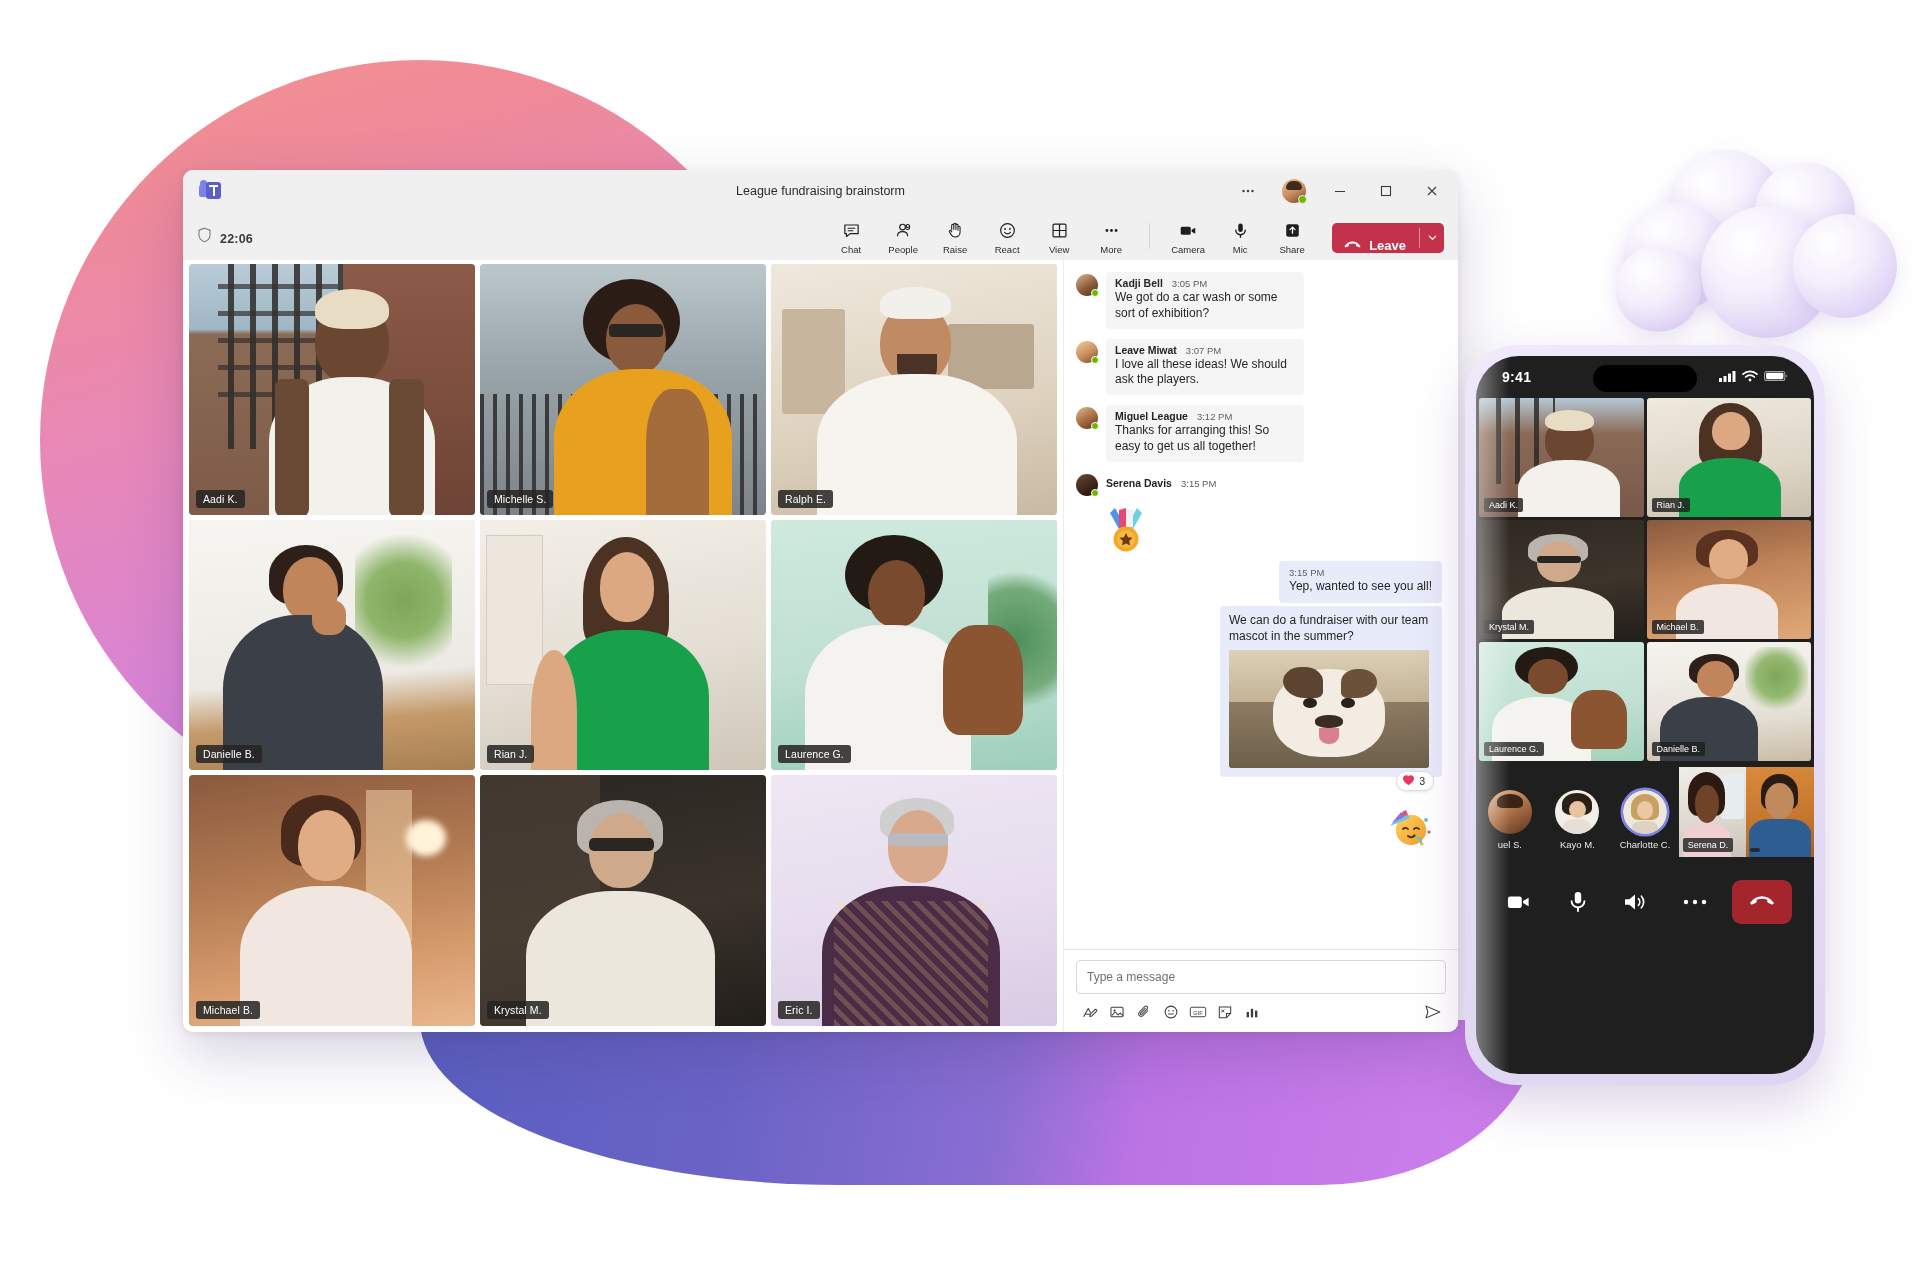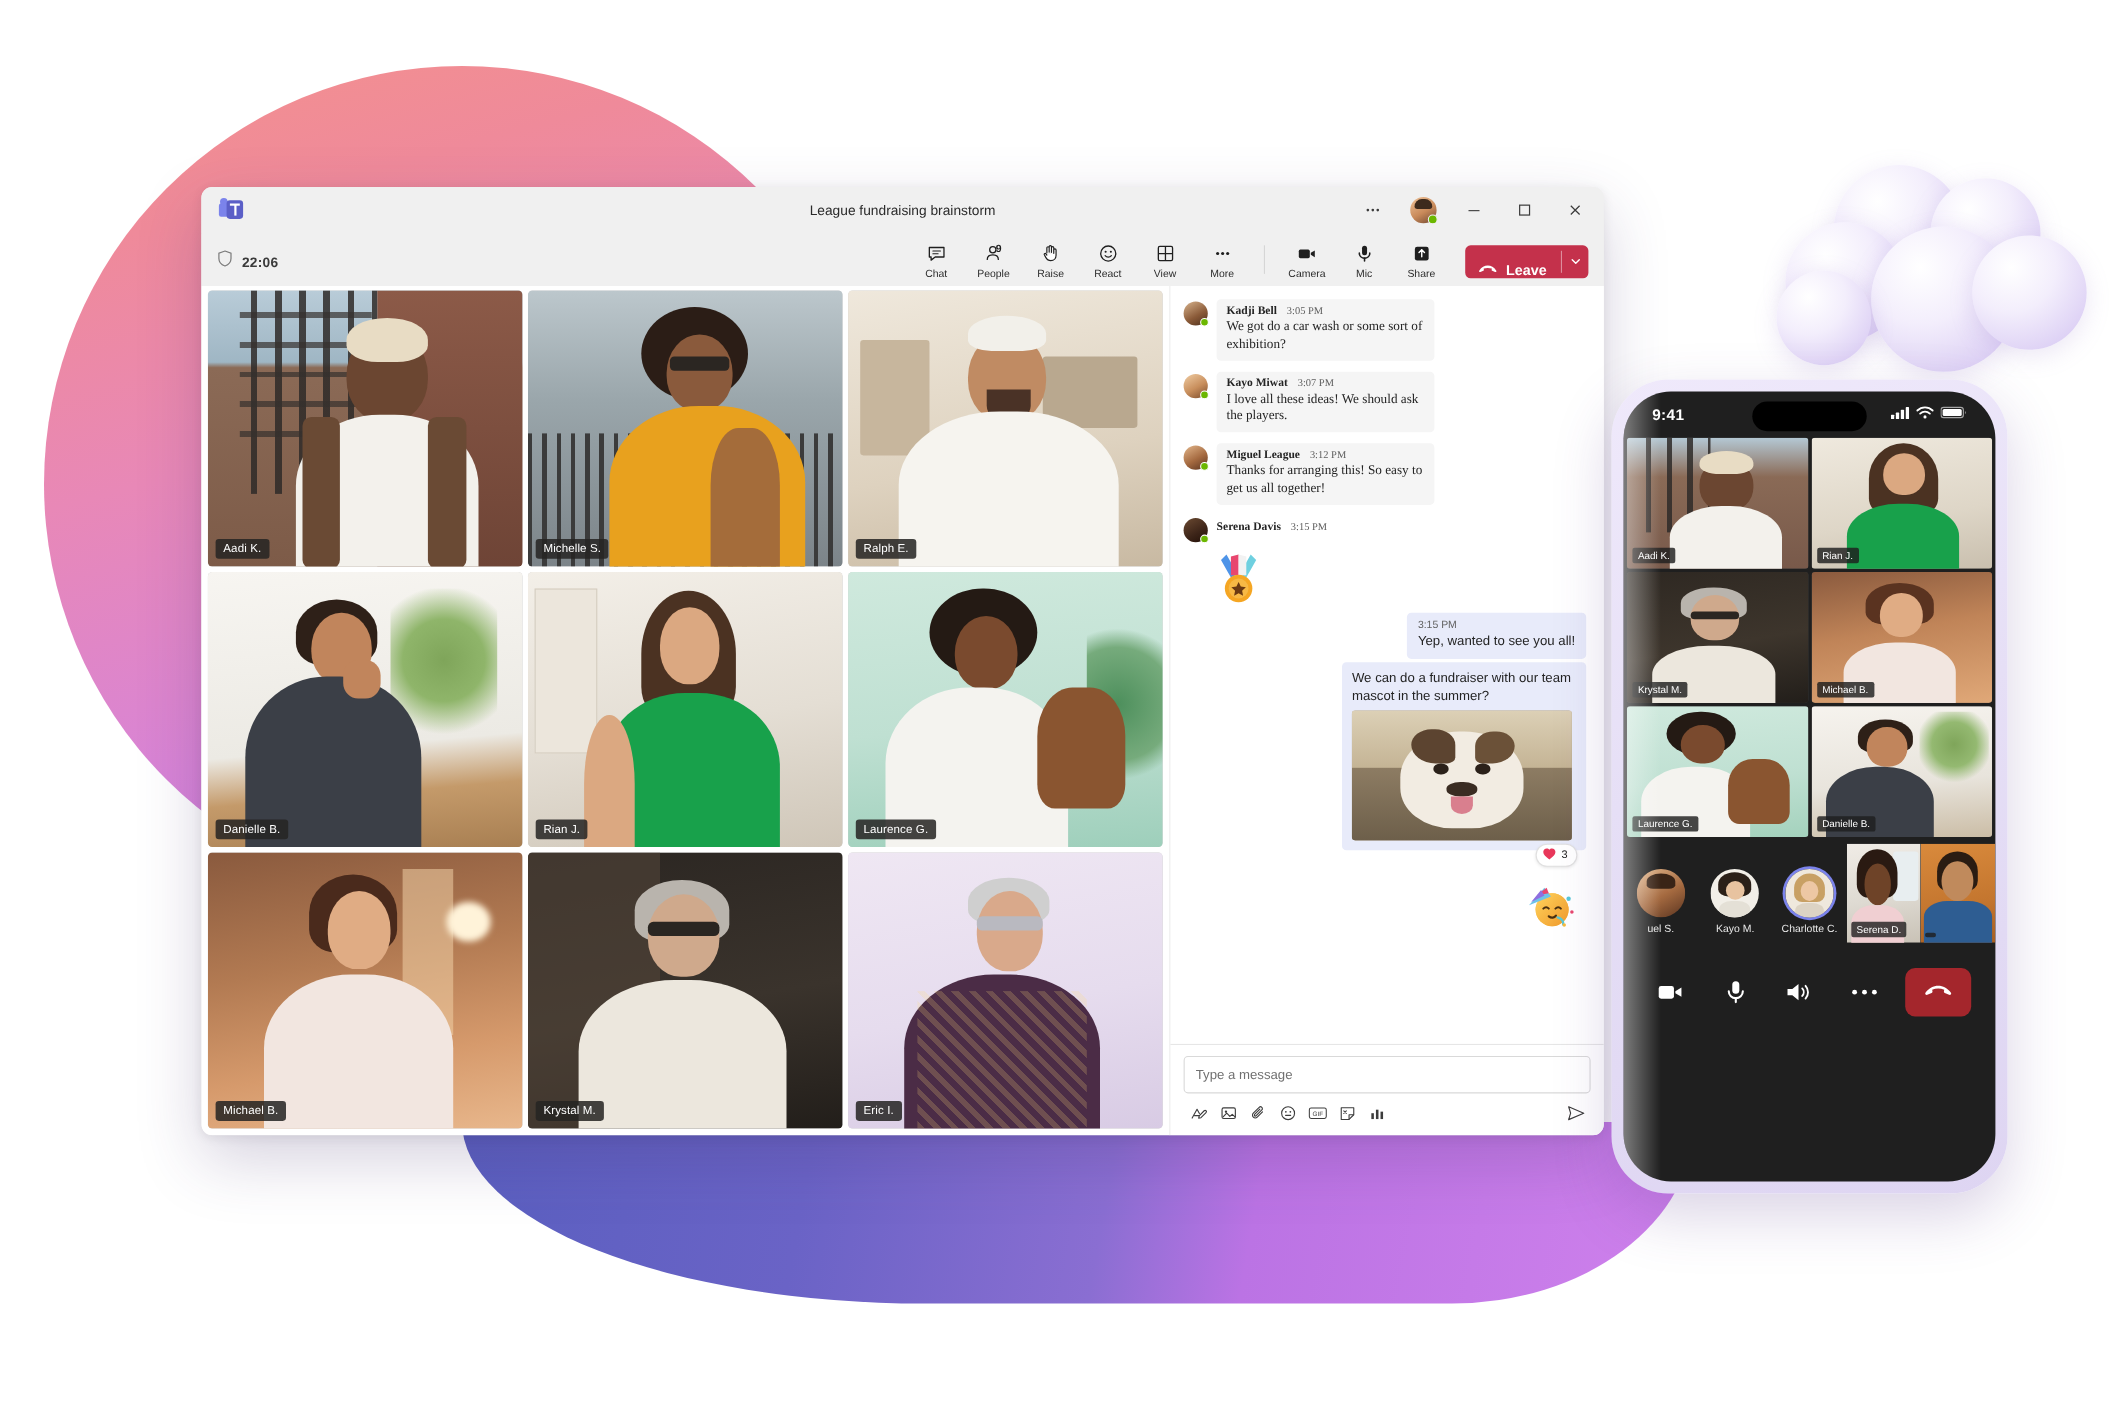--- a/index.html
+++ b/index.html
@@ -181,21 +181,21 @@
   }
   .chat-scroll { flex: 1; padding: 12px 14px 4px 12px; overflow: hidden; }
 
   .msg-in { display: flex; gap: 8px; margin-bottom: 10px; }
   .msg-avatar { width: 22px; height: 22px; border-radius: 50%; position: relative; flex: 0 0 22px; margin-top: 2px; overflow: visible; }
   .msg-avatar .face { position: absolute; inset: 0; border-radius: 50%; overflow: hidden; }
   .msg-avatar .pres {
     position: absolute; right: -1px; bottom: -1px; width: 8px; height: 8px;
     border-radius: 50%; background: #6bb700; border: 1.5px solid #fff;
   }
-  .msg-body { background: #f5f5f5; border-radius: 4px; padding: 5px 9px 7px; max-width: 198px; font-family: Liberation Serif, serif; }
+  .msg-body { background: #f5f5f5; border-radius: 4px; padding: 5px 9px 7px; max-width: 198px; }
   .msg-meta { display: flex; align-items: baseline; gap: 9px; margin-bottom: 1px; }
   .msg-name { font-size: 10.5px; color: #242424; font-weight: 600; }
   .msg-time { font-size: 9.5px; color: #616161; }
   .msg-text { font-size: 12px; color: #242424; line-height: 1.32; }
 
   .msg-plain { background: transparent; padding-left: 0; }
 
   .sticker-row { padding-left: 30px; margin: 2px 0 10px; }
   .medal { width: 40px; height: 44px; position: relative; }
 
@@ -599,21 +599,21 @@
           </div>
         </div>
 
         <div class="msg-in">
           <div class="msg-avatar">
             <div class="face" style="background:linear-gradient(150deg,#f0cda4,#c88e5c 55%,#7a4a2a)"></div>
             <div class="pres"></div>
           </div>
           <div class="msg-body">
             <div class="msg-meta">
-              <span class="msg-name">Kayo Miwat</span>
+              <span class="msg-name">Leave Miwat</span>
               <span class="msg-time">3:07 PM</span>
             </div>
             <div class="msg-text">I love all these ideas! We should ask the players.</div>
           </div>
         </div>
 
         <div class="msg-in">
           <div class="msg-avatar">
             <div class="face" style="background:linear-gradient(150deg,#e3b78c,#a56a40 55%,#5a3420)"></div>
             <div class="pres"></div>

